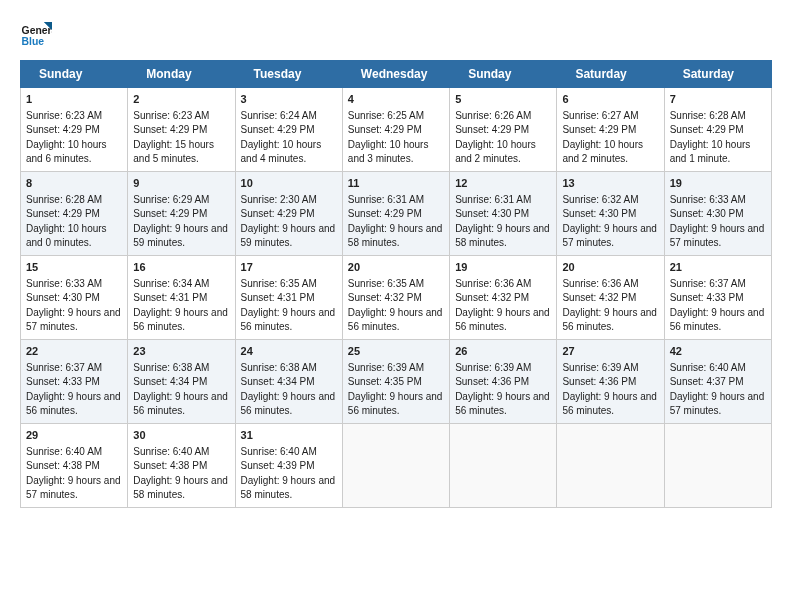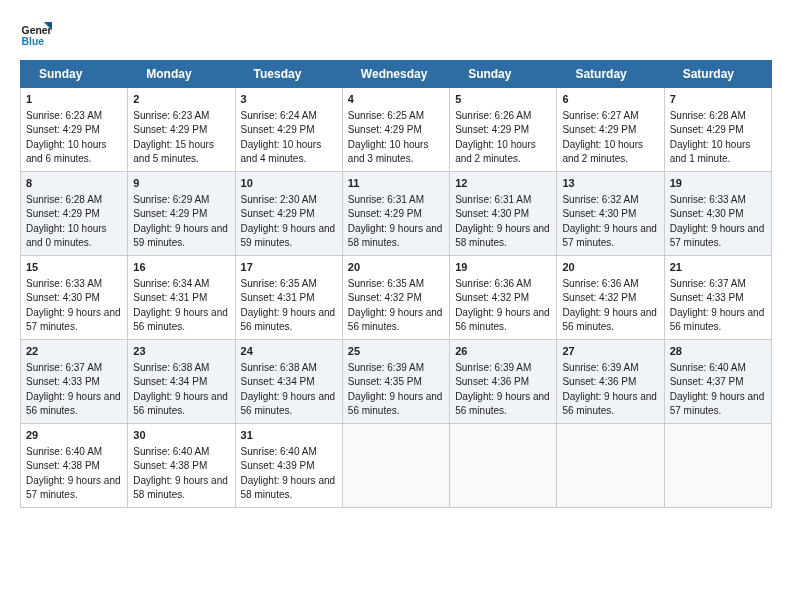--- a/index.html
+++ b/index.html
@@ -143,21 +143,21 @@
           <td><span class="day-num">20</span><span>Sunrise: 6:36 AM</span><br><span>Sunset: 4:32 PM</span><br><span>Daylight: 9 hours and 56 minutes.</span></td>
           <td><span class="day-num">21</span><span>Sunrise: 6:37 AM</span><br><span>Sunset: 4:33 PM</span><br><span>Daylight: 9 hours and 56 minutes.</span></td>
         </tr>
         <tr>
           <td><span class="day-num">22</span><span>Sunrise: 6:37 AM</span><br><span>Sunset: 4:33 PM</span><br><span>Daylight: 9 hours and 56 minutes.</span></td>
           <td><span class="day-num">23</span><span>Sunrise: 6:38 AM</span><br><span>Sunset: 4:34 PM</span><br><span>Daylight: 9 hours and 56 minutes.</span></td>
           <td><span class="day-num">24</span><span>Sunrise: 6:38 AM</span><br><span>Sunset: 4:34 PM</span><br><span>Daylight: 9 hours and 56 minutes.</span></td>
           <td><span class="day-num">25</span><span>Sunrise: 6:39 AM</span><br><span>Sunset: 4:35 PM</span><br><span>Daylight: 9 hours and 56 minutes.</span></td>
           <td><span class="day-num">26</span><span>Sunrise: 6:39 AM</span><br><span>Sunset: 4:36 PM</span><br><span>Daylight: 9 hours and 56 minutes.</span></td>
           <td><span class="day-num">27</span><span>Sunrise: 6:39 AM</span><br><span>Sunset: 4:36 PM</span><br><span>Daylight: 9 hours and 56 minutes.</span></td>
-          <td><span class="day-num">28</span><span>Sunrise: 6:40 AM</span><br><span>Sunset: 4:37 PM</span><br><span>Daylight: 9 hours and 57 minutes.</span></td>
+          <td><span class="day-num">42</span><span>Sunrise: 6:40 AM</span><br><span>Sunset: 4:37 PM</span><br><span>Daylight: 9 hours and 57 minutes.</span></td>
         </tr>
         <tr>
           <td><span class="day-num">29</span><span>Sunrise: 6:40 AM</span><br><span>Sunset: 4:38 PM</span><br><span>Daylight: 9 hours and 57 minutes.</span></td>
           <td><span class="day-num">30</span><span>Sunrise: 6:40 AM</span><br><span>Sunset: 4:38 PM</span><br><span>Daylight: 9 hours and 58 minutes.</span></td>
           <td><span class="day-num">31</span><span>Sunrise: 6:40 AM</span><br><span>Sunset: 4:39 PM</span><br><span>Daylight: 9 hours and 58 minutes.</span></td>
           <td class="empty-cell"></td>
           <td class="empty-cell"></td>
           <td class="empty-cell"></td>
           <td class="empty-cell"></td>
         </tr>

